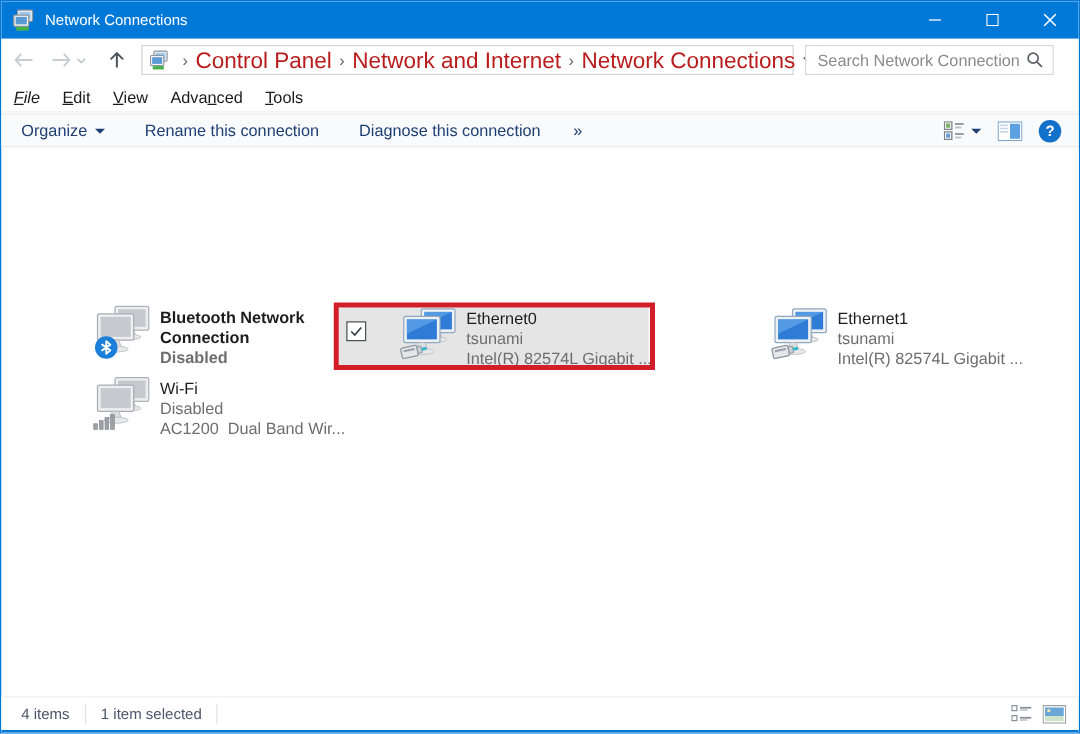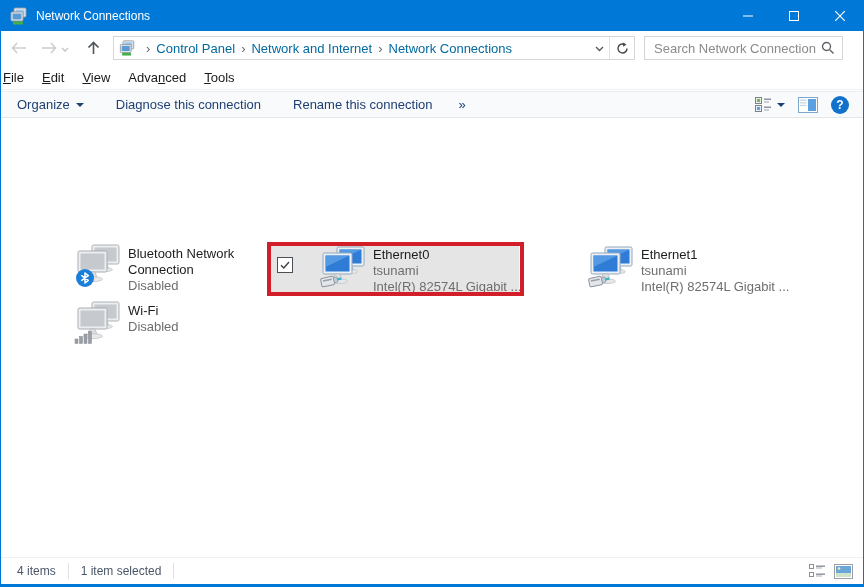--- a/index.html
+++ b/index.html
@@ -15,34 +15,34 @@
 
   
   .navrow { position:absolute; left:0; top:30px; width:100%; height:34px; background:#fff; display:flex; align-items:center; }
   .nav-arrow { width:24px; height:24px; display:flex; align-items:center; justify-content:center; font-size:16px; }
   .nav-back, .nav-fwd { color:#c9ced3; margin-left:6px; }
   .nav-chev { color:#c9ced3; font-size:10px; width:14px; }
   .nav-up { color:#4d545b; margin-left:6px; font-weight:bold; }
   .addressbar { display:flex; align-items:center; height:24px; border:1px solid #d6d6d6; background:#fff; margin-left:8px; width:522px; }
   .crumb-icon { width:17px; height:16px; margin:0 4px 0 5px; flex:0 0 auto; }
   .crumb-sep { color:#60676e; font-size:13px; padding:0 6px; }
-  .crumb-seg { color:#0369a1; font-size:13px; white-space:nowrap; }
+  .crumb-seg { color:#b91c1c; font-size:18px; white-space:nowrap; }
   .addr-right { margin-left:auto; display:flex; align-items:center; height:100%; }
   .addr-drop { width:20px; text-align:center; color:#555; font-size:10px; }
   .addr-div { width:1px; height:22px; background:#e3e3e3; }
   .addr-refresh { width:24px; height:22px; display:flex; align-items:center; justify-content:center; }
   .searchbox { position:relative; margin-left:9px; width:199px; height:24px; border:1px solid #d6d6d6; background:#fff; }
   .searchbox input { width:100%; height:100%; border:0; outline:none; padding:0 26px 0 9px; font-size:13px; font-family:"Liberation Sans",sans-serif; color:#333; }
   .searchbox input::placeholder { color:#8a8a8a; }
   .search-glyph { position:absolute; right:7px; top:4px; }
 
   
   .menubar { position:absolute; left:0; top:64px; width:100%; height:25px; background:#fff; display:flex; align-items:center; border-bottom:1px solid #f0f0f0; }
   .menu-item { font-size:13px; color:#1a1a1a; padding:0 9px; }
-  .menu-item:first-child { padding-left:2px; }
+  .menu-item:first-child { padding-left:10px;font-style:italic; }
   .menu-item .ak { text-decoration:underline; }
 
   
   .toolbar { position:absolute; left:0; top:90px; width:100%; height:27px; background:#f9fafc; border-top:1px solid #ececec; border-bottom:1px solid #e4e7ea; display:flex; align-items:center; }
   .tb-text { color:#1d3f73; font-size:13px; white-space:nowrap; }
   .tb-organize { margin-left:16px; display:flex; align-items:center; gap:6px;justify-content:flex-end; }
   .caret-down { width:0; height:0; border-left:4px solid transparent; border-right:4px solid transparent; border-top:4px solid #1d3f73; }
   .tb-btn { margin-left:32px; }
   .tb-more { margin-left:26px; font-size:13px; color:#1d3f73; }
   .tb-right { position:absolute; right:14px; display:flex; align-items:center; gap:13px; }
@@ -167,22 +167,22 @@
     <span class="menu-item"><span></span><span class="ak">V</span><span>iew</span></span>
     <span class="menu-item"><span>Adva</span><span class="ak">n</span><span>ced</span></span>
     <span class="menu-item"><span></span><span class="ak">T</span><span>ools</span></span>
   </div>
 
   <div class="toolbar">
     <div class="tb-organize">
       <span class="tb-text">Organize</span>
       <span class="caret-down"></span>
     </div>
+    <span class="tb-text tb-btn">Rename this connection</span>
     <span class="tb-text tb-btn">Diagnose this connection</span>
-    <span class="tb-text tb-btn">Rename this connection</span>
     <span class="tb-more">»</span>
     <div class="tb-right">
       <div style="display:flex;align-items:center;gap:5px;">
         <svg width="17" height="15" viewBox="0 0 17 15">
           <rect x="0.5" y="0.5" width="6" height="6" fill="#fff" stroke="#7a8188"></rect>
           <rect x="1.8" y="1.8" width="3.4" height="3.4" fill="#7fb069"></rect>
           <rect x="9" y="1.5" width="7" height="1.4" fill="#8a9097"></rect>
           <rect x="9" y="4.3" width="5" height="1.4" fill="#b9bec3"></rect>
           <rect x="0.5" y="8.5" width="6" height="6" fill="#fff" stroke="#7a8188"></rect>
           <rect x="1.8" y="9.8" width="3.4" height="3.4" fill="#6a9fd8"></rect>
@@ -199,21 +199,21 @@
         <rect x="2" y="7.8" width="6.5" height="1.3" fill="#c4d6e8"></rect>
       </svg>
       <div class="help-circle">
           <span>?</span>
         </div>
     </div>
   </div>
 
   <div class="content">
 
-    <div class="tile" style="left:24px; top:124px; width:240px; height:54px;">
+    <div class="tile" style="left:24px; top:124px; width:240px; height:54px;font-weight:bold;">
       <svg class="ticon" viewBox="0 0 48 44">
         <rect x="18" y="1" width="27" height="19" rx="1.5" fill="#eceef0" stroke="#aeb2b6"></rect>
         <rect x="20.5" y="3.5" width="22" height="14" fill="#c6c9cd"></rect>
         <path d="M29 20 h4 l1.5 4.5 h-7 z" fill="#dcdee0" stroke="#b2b5b9" stroke-width="0.7"></path>
         <ellipse cx="31" cy="25.6" rx="7.5" ry="2" fill="#e6e8ea" stroke="#bcbfc3" stroke-width="0.7"></ellipse>
         <rect x="4" y="7" width="29" height="21" rx="1.5" fill="#eceef0" stroke="#a8acb1"></rect>
         <rect x="6.5" y="9.5" width="24" height="16" fill="#c6c9cd"></rect>
         <path d="M16 28 h5 l2 5.5 h-9 z" fill="#dcdee0" stroke="#b2b5b9" stroke-width="0.7"></path>
         <ellipse cx="19" cy="35.2" rx="9.5" ry="2.4" fill="#e6e8ea" stroke="#bcbfc3" stroke-width="0.7"></ellipse>
         <circle cx="11" cy="34" r="9" fill="#1b7ed9"></circle>
@@ -250,21 +250,21 @@
         </g>
       </svg>
       <div class="ttext" style="top:1px;">
         <div class="tname">Ethernet0</div>
         <div class="tsub">tsunami</div>
         <div class="tsub">Intel(R) 82574L Gigabit ...</div>
       </div>
     </div>
     <div class="red-annotation"></div>
 
-    <div class="tile" style="left:537px; top:128px; width:248px; height:46px;">
+    <div class="tile" style="left:566px; top:128px; width:248px; height:46px;">
       <svg class="ticon" style="top:0px;" viewBox="0 0 48 44">
         <rect x="18" y="1" width="27" height="19" rx="1.5" fill="#eef1f4" stroke="#8fa8c0"></rect>
         <rect x="20.5" y="3.5" width="22" height="14" fill="#2e7cd6"></rect>
         <path d="M20.5 3.5 L42.5 3.5 L20.5 14 Z" fill="#5ea0e6" opacity="0.8"></path>
         <path d="M29 20 h4 l1.5 4.5 h-7 z" fill="#dcdee0" stroke="#b2b5b9" stroke-width="0.7"></path>
         <ellipse cx="31" cy="25.6" rx="7.5" ry="2" fill="#e6e8ea" stroke="#bcbfc3" stroke-width="0.7"></ellipse>
         <rect x="4" y="7" width="29" height="21" rx="1.5" fill="#eef1f4" stroke="#8fa8c0"></rect>
         <rect x="6.5" y="9.5" width="24" height="16" fill="#2e7cd6"></rect>
         <path d="M6.5 9.5 L30.5 9.5 L6.5 21 Z" fill="#5ea0e6" opacity="0.8"></path>
         <path d="M16 28 h5 l2 5.5 h-9 z" fill="#dcdee0" stroke="#b2b5b9" stroke-width="0.7"></path>
@@ -296,20 +296,21 @@
         <g fill="#9aa0a6" stroke="#83898f" stroke-width="0.5">
           <rect x="1" y="38" width="3" height="4.5"></rect>
           <rect x="5.5" y="35.5" width="3" height="7"></rect>
           <rect x="10" y="33" width="3" height="9.5"></rect>
           <rect x="14.5" y="30.5" width="3" height="12"></rect>
         </g>
       </svg>
       <div class="ttext" style="top:4px;">
         <div class="tname">Wi-Fi</div>
         <div class="tsub">Disabled</div>
+        <div class="tsub">AC1200  Dual Band Wir...</div>
       </div>
     </div>
 
   </div>
 
   <div class="statusbar">
     <span class="sb-text" style="padding-left:16px;">4 items</span>
     <div class="sb-div"></div>
     <span class="sb-text">1 item selected</span>
     <div class="sb-div"></div>

